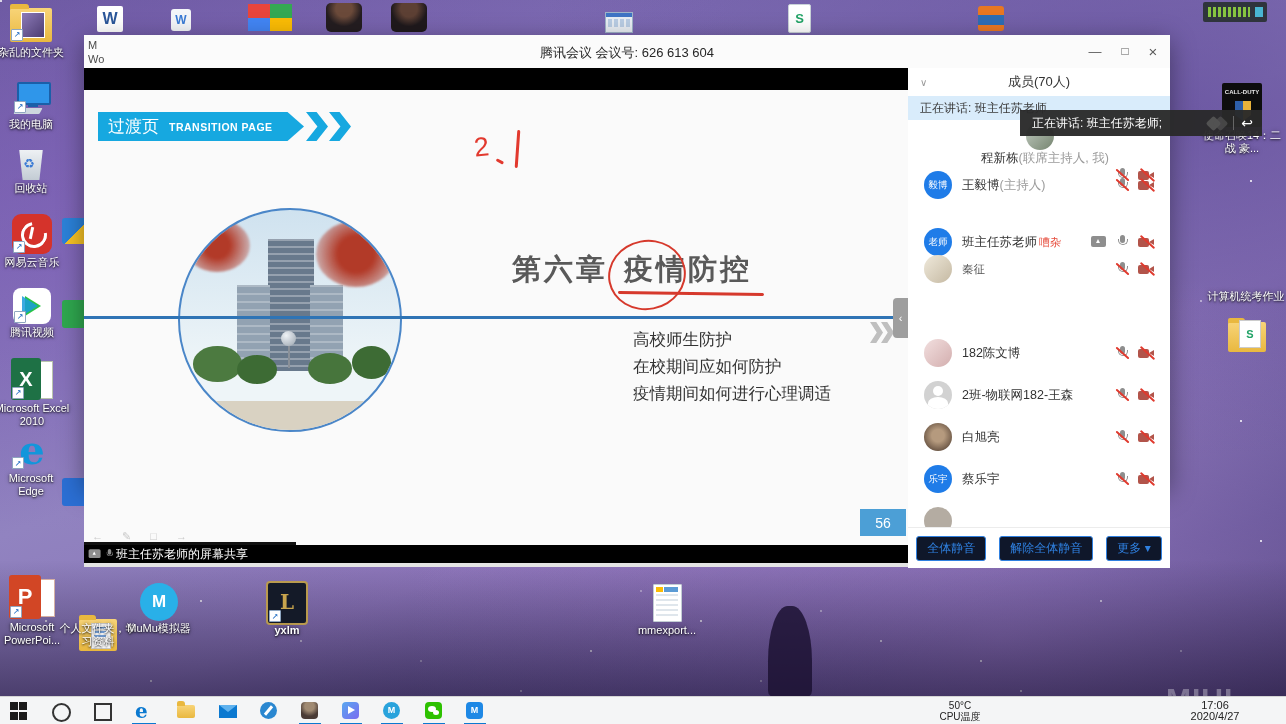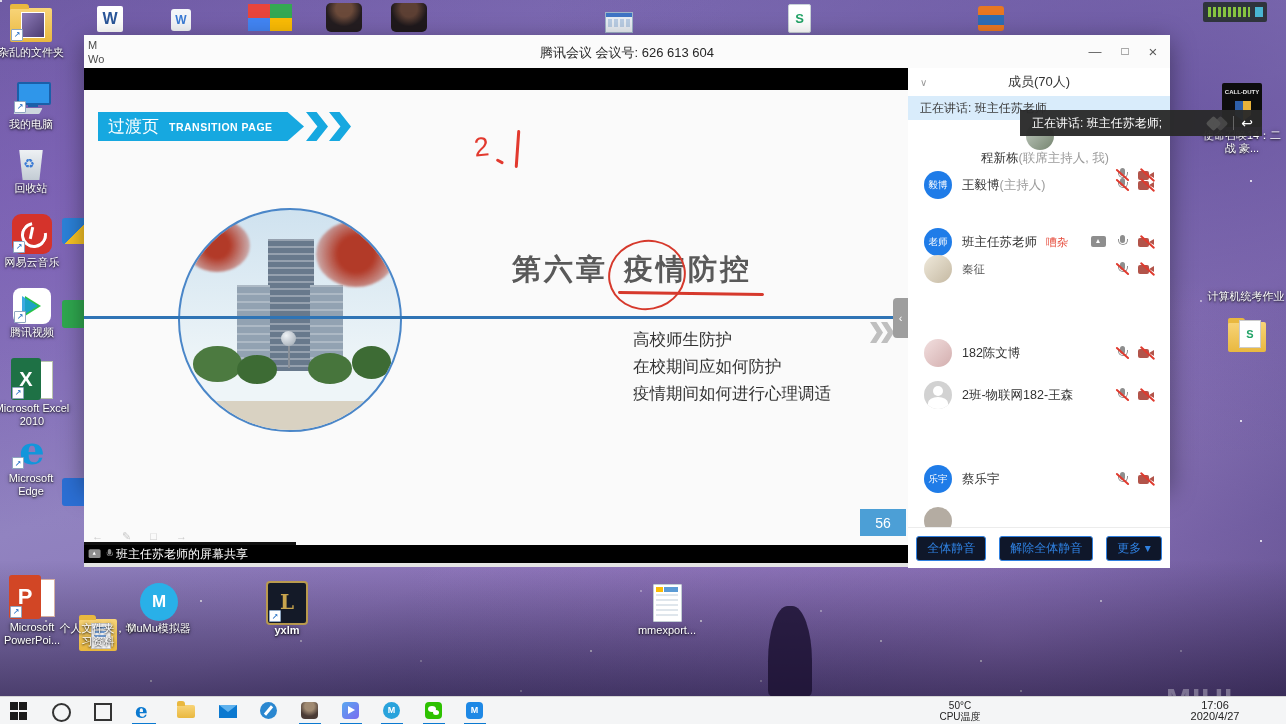--- a/index.html
+++ b/index.html
@@ -107,21 +107,21 @@
   .av-p1{background:linear-gradient(135deg,#c3cdc2,#75846f);}
   .av-p2{background:linear-gradient(135deg,#efe9db,#c5b9a2);}
   .av-p3{background:linear-gradient(135deg,#f2dfdf,#d3aeae);}
   .av-p4{background:radial-gradient(circle at 50% 45%,#b59a7e 30%,#6b5645 75%);}
   .av-p5{background:#b4aca2;}
   .av-def{background:#d2d2d2;}
   .av-def::before{content:"";position:absolute;left:9px;top:5px;width:10px;height:10px;border-radius:50%;background:#fff;}
   .av-def::after{content:"";position:absolute;left:4px;top:16px;width:20px;height:12px;border-radius:50% 50% 0 0;background:#fff;}
   .mname{margin-left:10px;font-size:12.5px;color:#333;white-space:nowrap;}
   .mrole{color:#9b9b9b;}
-  .mtag{color:#e64c3c;font-size:11px;margin-left:9px;}
+  .mtag{color:#e64c3c;font-size:11px;margin-left:2px;}
   .micons{margin-left:auto;display:flex;align-items:center;gap:9px;}
   .ic-mic{position:relative;width:13px;height:16px;display:inline-block;}
   .ic-mic::before{content:"";position:absolute;left:4px;top:1px;width:5px;height:8px;background:#8e8e8e;border-radius:2.5px;}
   .ic-mic::after{content:"";position:absolute;left:1.5px;top:5px;width:8px;height:5px;
     border:1.5px solid #8e8e8e;border-top:none;border-radius:0 0 7px 7px;}
   .sl{position:absolute;left:-2px;top:7px;width:17px;height:2px;background:#e03a2e;
     transform:rotate(42deg);border-radius:1px;z-index:2;}
   .ic-cam{position:relative;width:18px;height:13px;display:inline-block;}
   .ic-cam::before{content:"";position:absolute;left:0;top:2px;width:11px;height:9px;background:#b2544a;border-radius:2px;}
   .ic-cam::after{content:"";position:absolute;left:11px;top:3.5px;border-top:3px solid transparent;
@@ -396,20 +396,32 @@
           <div class="mname"><span>2班-物联网182-王森</span></div>
           <div class="micons">
               <span class="ic-mic">
                 <i class="sl"></i>
               </span>
               <span class="ic-cam">
                 <i class="sl"></i>
               </span>
             </div>
         </div>
+        <div class="mrow" style="top:296px;">
+          <div class="avatar av-p4"></div>
+          <div class="mname"><span>白旭亮</span></div>
+          <div class="micons">
+              <span class="ic-mic">
+                <i class="sl"></i>
+              </span>
+              <span class="ic-cam">
+                <i class="sl"></i>
+              </span>
+            </div>
+        </div>
         <div class="mrow" style="top:338px;">
           <div class="avatar av-blue">乐宇</div>
           <div class="mname"><span>蔡乐宇</span></div>
           <div class="micons">
               <span class="ic-mic">
                 <i class="sl"></i>
               </span>
               <span class="ic-cam">
                 <i class="sl"></i>
               </span>

